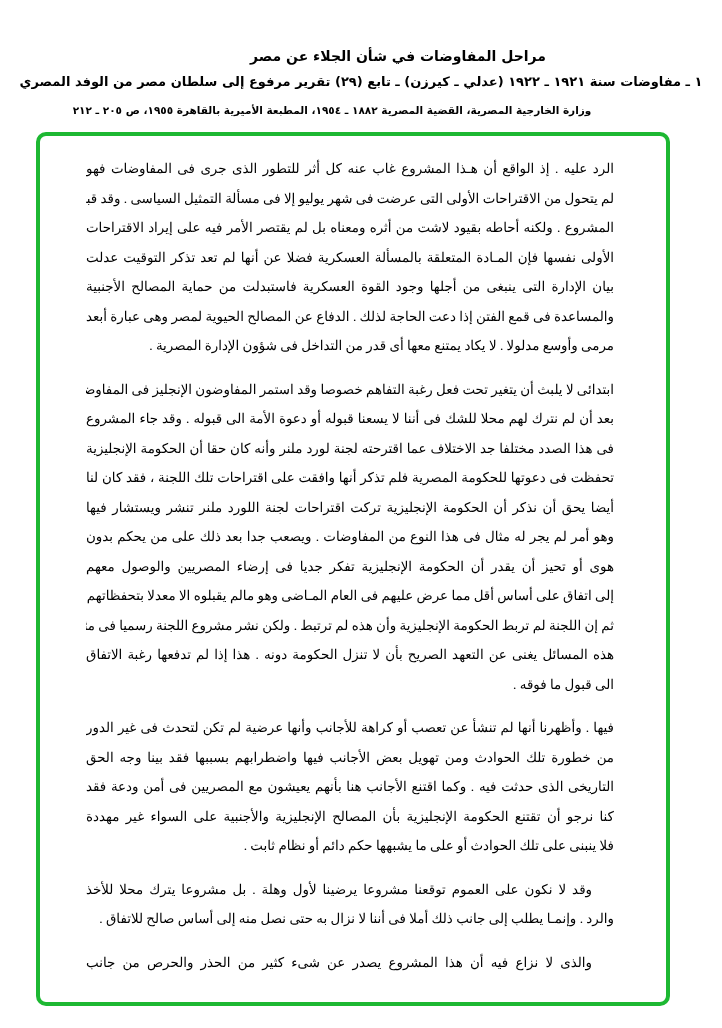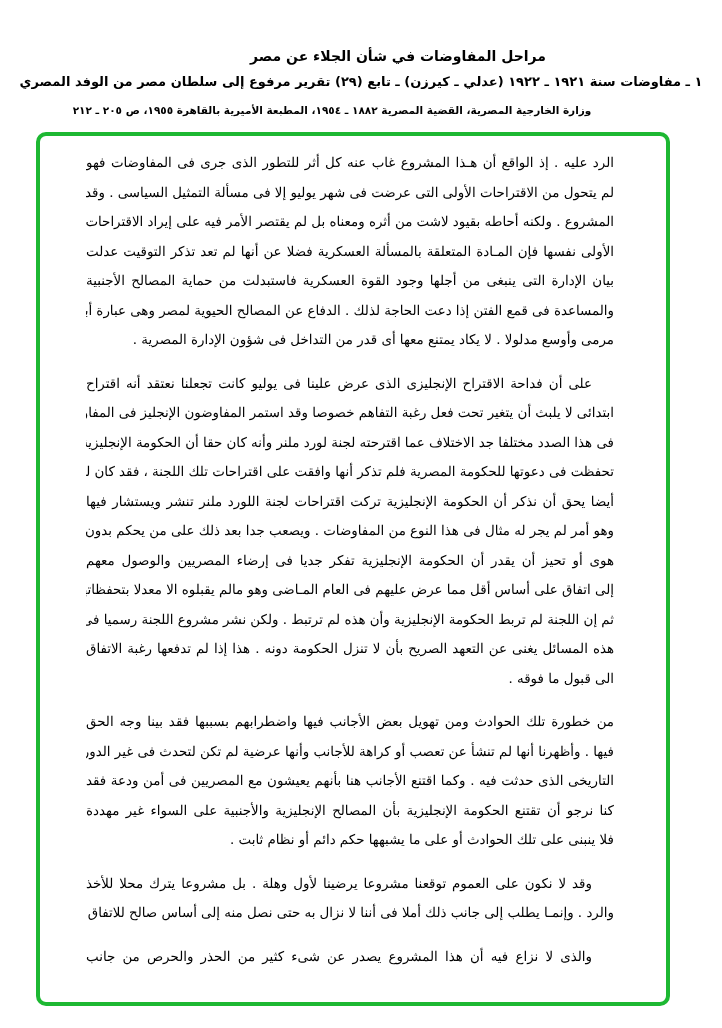--- a/index.html
+++ b/index.html
@@ -10,21 +10,21 @@
            font-size:14px; font-weight:bold; direction:rtl;padding-left:37px; }
   .subtitle { position:absolute; top:74px; left:8px; width:706px; text-align:center;
            font-size:13px; font-weight:bold; direction:rtl; white-space:nowrap; }
   .source { position:absolute; top:104px; left:0; width:664px; text-align:center;
            font-size:10.5px; font-weight:bold; direction:rtl; white-space:nowrap; }
   .frame { position:absolute; left:36px; top:132px; width:626px; height:866px;
            border:4px solid #1db832; border-radius:10px; background:#fff; }
   .content { position:absolute; left:46px; top:10px; width:528px; direction:rtl;
              font-family:"DejaVu Serif", serif; font-size:13.4px; line-height:29.5px;
              text-align:justify; }
-  .para { margin:2px 0 14px 0; text-indent:0; }
+  .para { margin:8px 0 14px 0; text-indent:0;font-family:Liberation Serif, serif; }
   .para span { display:block; white-space:nowrap; text-align:justify; text-align-last:justify; overflow:hidden; }
   .para span.last { text-align-last:right; }
 </style>
 </head>
 <body>
 
 <div class="header">
   <div class="title">مراحل المفاوضات في شأن الجلاء عن مصر</div>
   <div class="subtitle">١ ـ مفاوضات سنة ١٩٢١ ـ ١٩٢٢ (عدلي ـ كيرزن) ـ تابع (٢٩) تقرير مرفوع إلى سلطان مصر من الوفد المصري</div>
   <div class="source">وزارة الخارجية المصرية، القضية المصرية ١٨٨٢ ـ ١٩٥٤، المطبعة الأميرية بالقاهرة ١٩٥٥، ص ٢٠٥ ـ ٢١٢</div>
@@ -35,35 +35,35 @@
       <div class="para">
         <span>الرد عليه . إذ الواقع أن هـذا المشروع غاب عنه كل أثر للتطور الذى جرى فى المفاوضات فهو</span>
         <span>لم يتحول من الاقتراحات الأولى التى عرضت فى شهر يوليو إلا فى مسألة التمثيل السياسى . وقد قبله</span>
         <span>المشروع . ولكنه أحاطه بقيود لاشت من أثره ومعناه بل لم يقتصر الأمر فيه على إيراد الاقتراحات</span>
         <span>الأولى نفسها فإن المـادة المتعلقة بالمسألة العسكرية فضلا عن أنها لم تعد تذكر التوقيت عدلت</span>
         <span>بيان الإدارة التى ينبغى من أجلها وجود القوة العسكرية فاستبدلت من حماية المصالح الأجنبية</span>
         <span>والمساعدة فى قمع الفتن إذا دعت الحاجة لذلك . الدفاع عن المصالح الحيوية لمصر وهى عبارة أبعد</span>
         <span class="last">مرمى وأوسع مدلولا . لا يكاد يمتنع معها أى قدر من التداخل فى شؤون الإدارة المصرية .</span>
       </div>
       <div class="para">
-        <span style="padding-right: 22px;">على أن فداحة الاقتراح الإنجليزى الذى عرض علينا فى يوليو كانت تجعلنا نعتقد أنه اقتراح</span>
         <span>ابتدائى لا يلبث أن يتغير تحت فعل رغبة التفاهم خصوصا وقد استمر المفاوضون الإنجليز فى المفاوضة</span>
+        <span>بعد أن لم نترك لهم محلا للشك فى أننا لا يسعنا قبوله أو دعوة الأمة الى قبوله . وقد جاء المشروع</span>
         <span>فى هذا الصدد مختلفا جد الاختلاف عما اقترحته لجنة لورد ملنر وأنه كان حقا أن الحكومة الإنجليزية</span>
         <span>تحفظت فى دعوتها للحكومة المصرية فلم تذكر أنها وافقت على اقتراحات تلك اللجنة ، فقد كان لنا</span>
         <span>أيضا يحق أن نذكر أن الحكومة الإنجليزية تركت اقتراحات لجنة اللورد ملنر تنشر ويستشار فيها</span>
         <span>وهو أمر لم يجر له مثال فى هذا النوع من المفاوضات . ويصعب جدا بعد ذلك على من يحكم بدون</span>
         <span>هوى أو تحيز أن يقدر أن الحكومة الإنجليزية تفكر جديا فى إرضاء المصريين والوصول معهم</span>
         <span>إلى اتفاق على أساس أقل مما عرض عليهم فى العام المـاضى وهو مالم يقبلوه الا معدلا بتحفظاتهم .</span>
         <span>ثم إن اللجنة لم تربط الحكومة الإنجليزية وأن هذه لم ترتبط . ولكن نشر مشروع اللجنة رسميا فى مثل</span>
         <span>هذه المسائل يغنى عن التعهد الصريح بأن لا تنزل الحكومة دونه . هذا إذا لم تدفعها رغبة الاتفاق</span>
         <span class="last">الى قبول ما فوقه .</span>
       </div>
       <div class="para">
+        <span>فيها . وأظهرنا أنها لم تنشأ عن تعصب أو كراهة للأجانب وأنها عرضية لم تكن لتحدث فى غير الدور</span>
         <span>من خطورة تلك الحوادث ومن تهويل بعض الأجانب فيها واضطرابهم بسببها فقد بينا وجه الحق</span>
-        <span>فيها . وأظهرنا أنها لم تنشأ عن تعصب أو كراهة للأجانب وأنها عرضية لم تكن لتحدث فى غير الدور</span>
         <span>التاريخى الذى حدثت فيه . وكما اقتنع الأجانب هنا بأنهم يعيشون مع المصريين فى أمن ودعة فقد</span>
         <span>كنا نرجو أن تقتنع الحكومة الإنجليزية بأن المصالح الإنجليزية والأجنبية على السواء غير مهددة</span>
         <span class="last">فلا ينبنى على تلك الحوادث أو على ما يشبهها حكم دائم أو نظام ثابت .</span>
       </div>
       <div class="para">
         <span style="padding-right: 22px;">وقد لا نكون على العموم توقعنا مشروعا يرضينا لأول وهلة . بل مشروعا يترك محلا للأخذ</span>
         <span class="last">والرد . وإنمـا يطلب إلى جانب ذلك أملا فى أننا لا نزال به حتى نصل منه إلى أساس صالح للاتفاق .</span>
       </div>
       <div class="para">
         <span style="padding-right: 22px;">والذى لا نزاع فيه أن هذا المشروع يصدر عن شىء كثير من الحذر والحرص من جانب</span>

